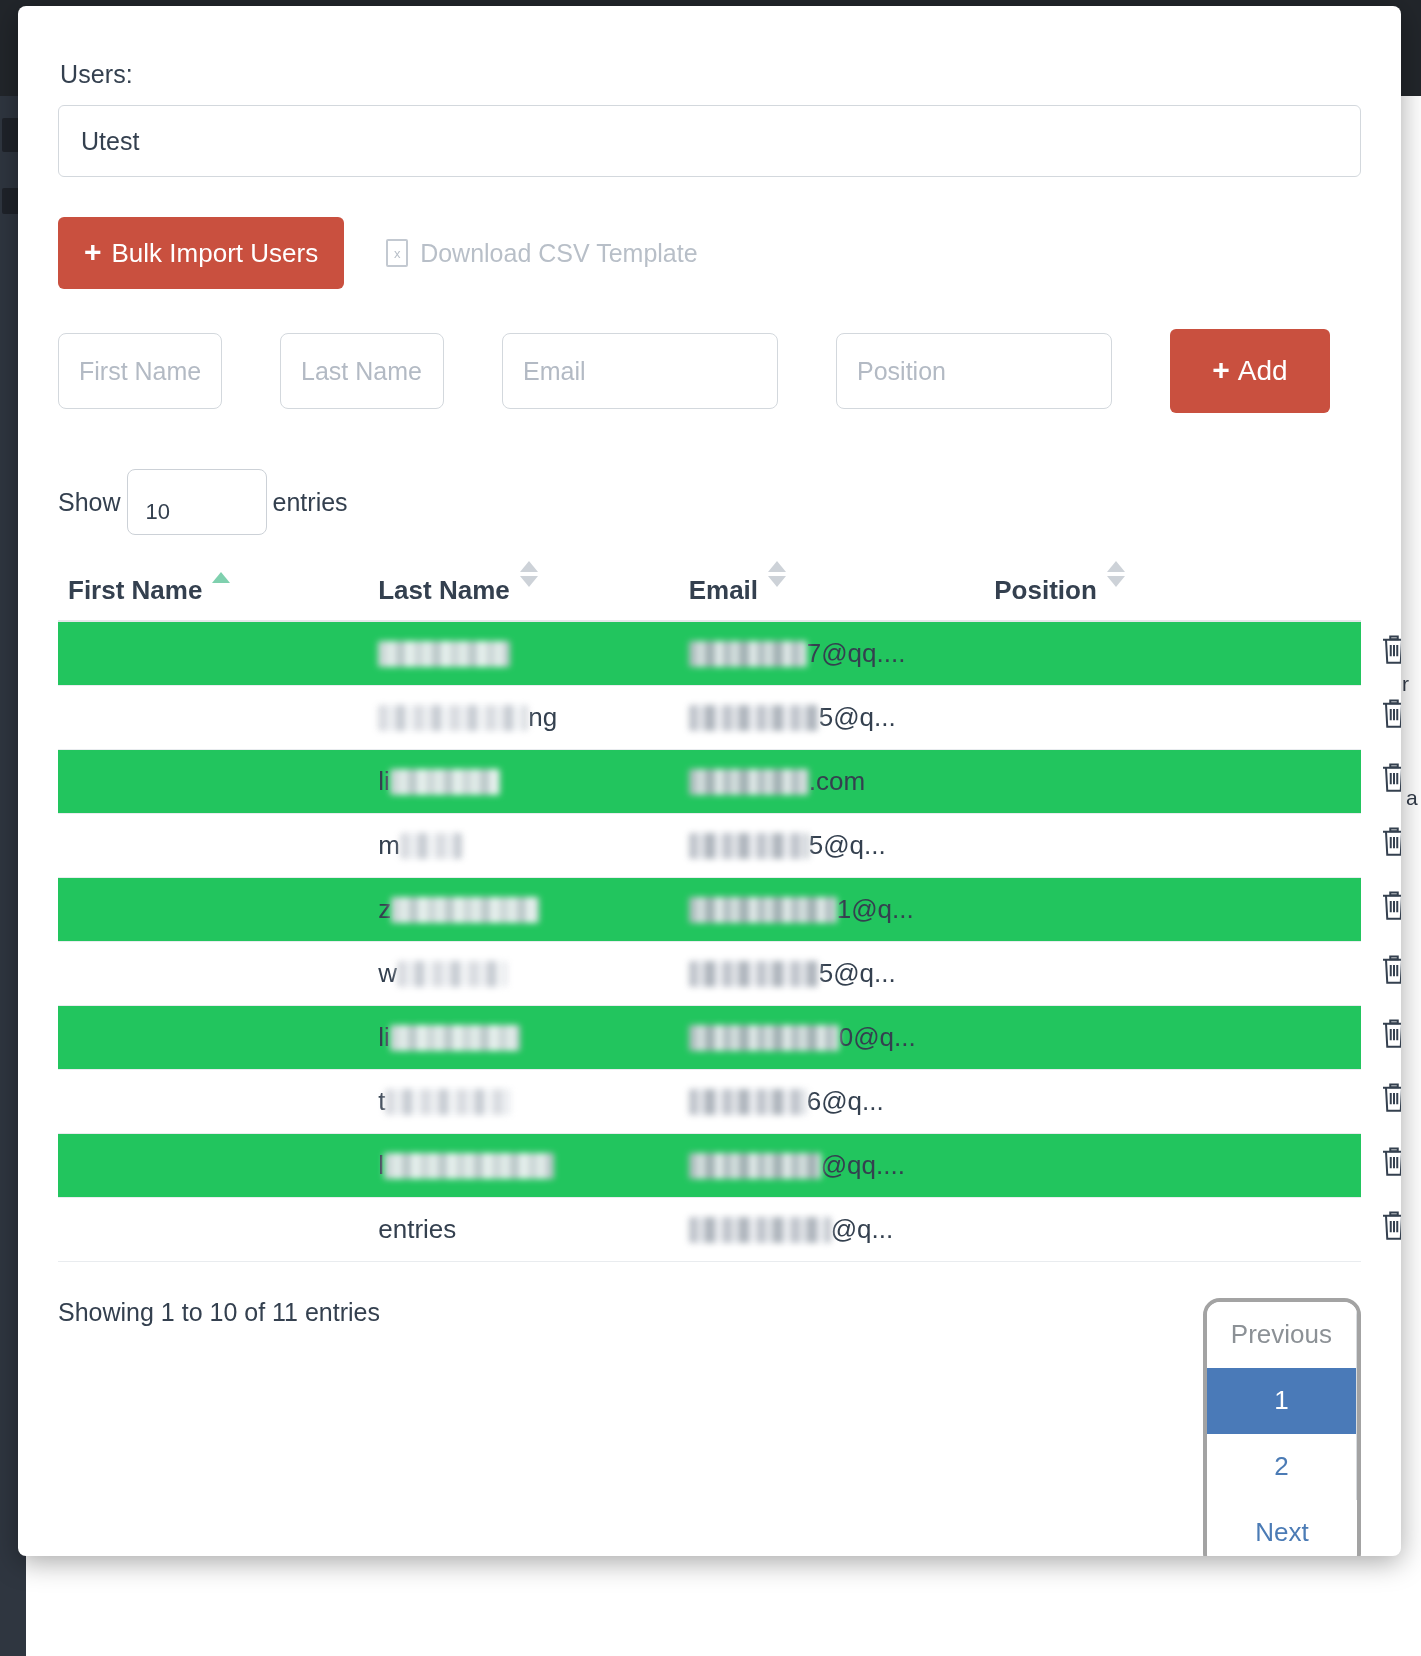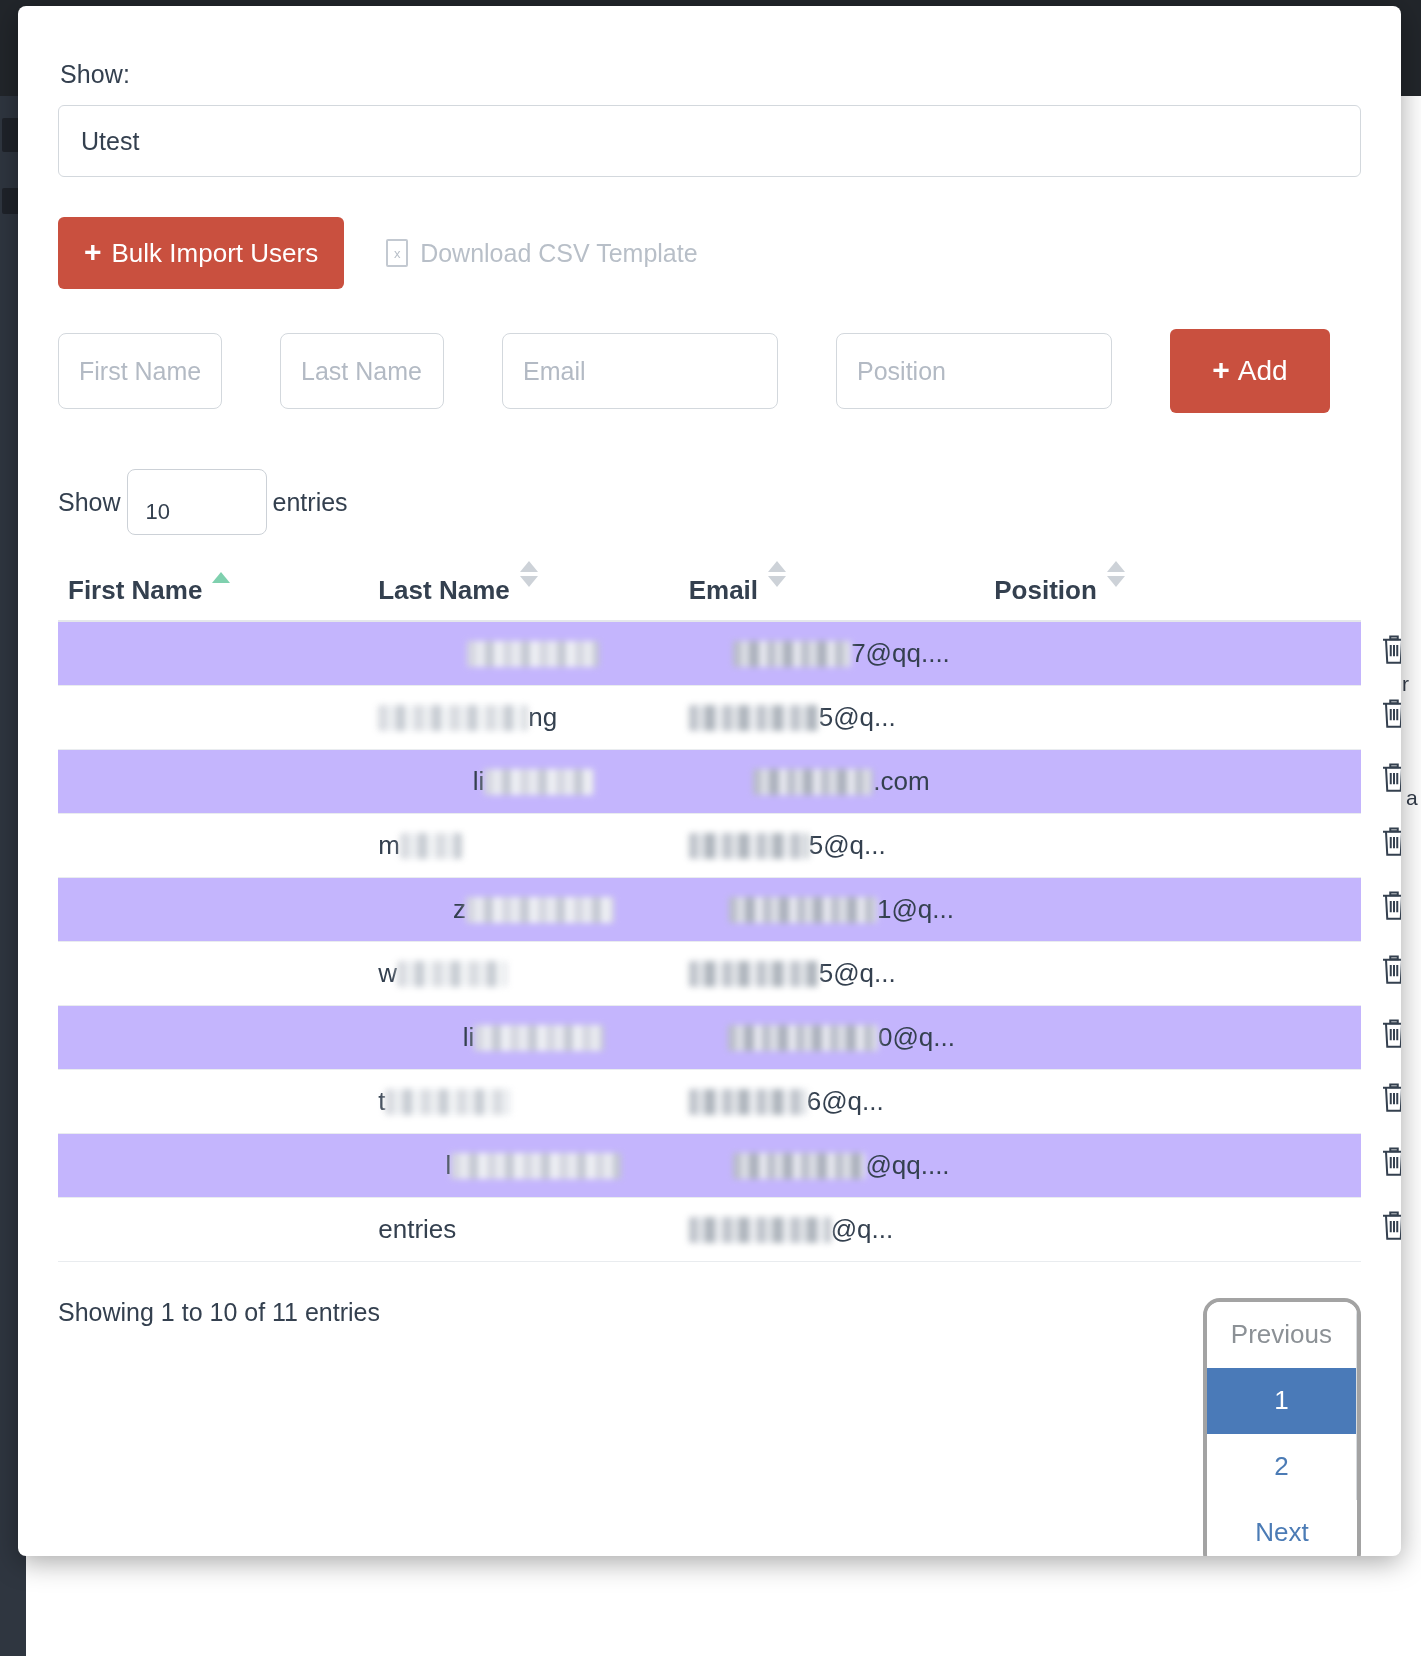--- a/index.html
+++ b/index.html
@@ -258,21 +258,21 @@
   .sort-asc i.up   { border-bottom-color: #7fd0ae; }
 
   table.dt td {
     font-size: 26px;
     color: #34404f;
     height: 64px;
     padding: 0;
     border-bottom: 1px solid #e9ecef;
     vertical-align: middle;
   }
-  table.dt tr.odd td { background: #c4b5fd; text-align: center; }
+  table.dt tr.odd td { background: #22c55e; }
   .cell-pad { padding-left: 10px; }
 
   
   .redact {
     display: inline-block;
     height: 26px;
     border-radius: 2px;
     background:
       repeating-linear-gradient(90deg,
         #d6d9de 0 9px, #eceef1 9px 18px, #c3c8cf 18px 27px, #f2f4f6 27px 36px);
@@ -370,21 +370,21 @@
   <div class="bg-sidebar"></div>
   <div class="bg-glyph" style="left:2px; top:118px; width:20px; height:34px;"></div>
   <div class="bg-glyph" style="left:2px; top:188px; width:22px; height:26px;"></div>
   <div class="bg-text" style="left:1402px; top:672px;">r</div>
   <div class="bg-text" style="left:1406px; top:786px;">a</div>
 
   <div class="modal">
 
     <div class="modal-body">
 
-      <div class="field-label">Show:</div>
+      <div class="field-label">Users:</div>
       <input class="text-input" type="text" value="Utest" style="">
 
       <div class="import-row">
         <button class="btn-import">
           <span class="plus">+</span>
           <span>Bulk Import Users</span>
         </button>
         <a class="csv-link">
           <span class="csv-icon">x</span>
           <span>Download CSV Template</span>

